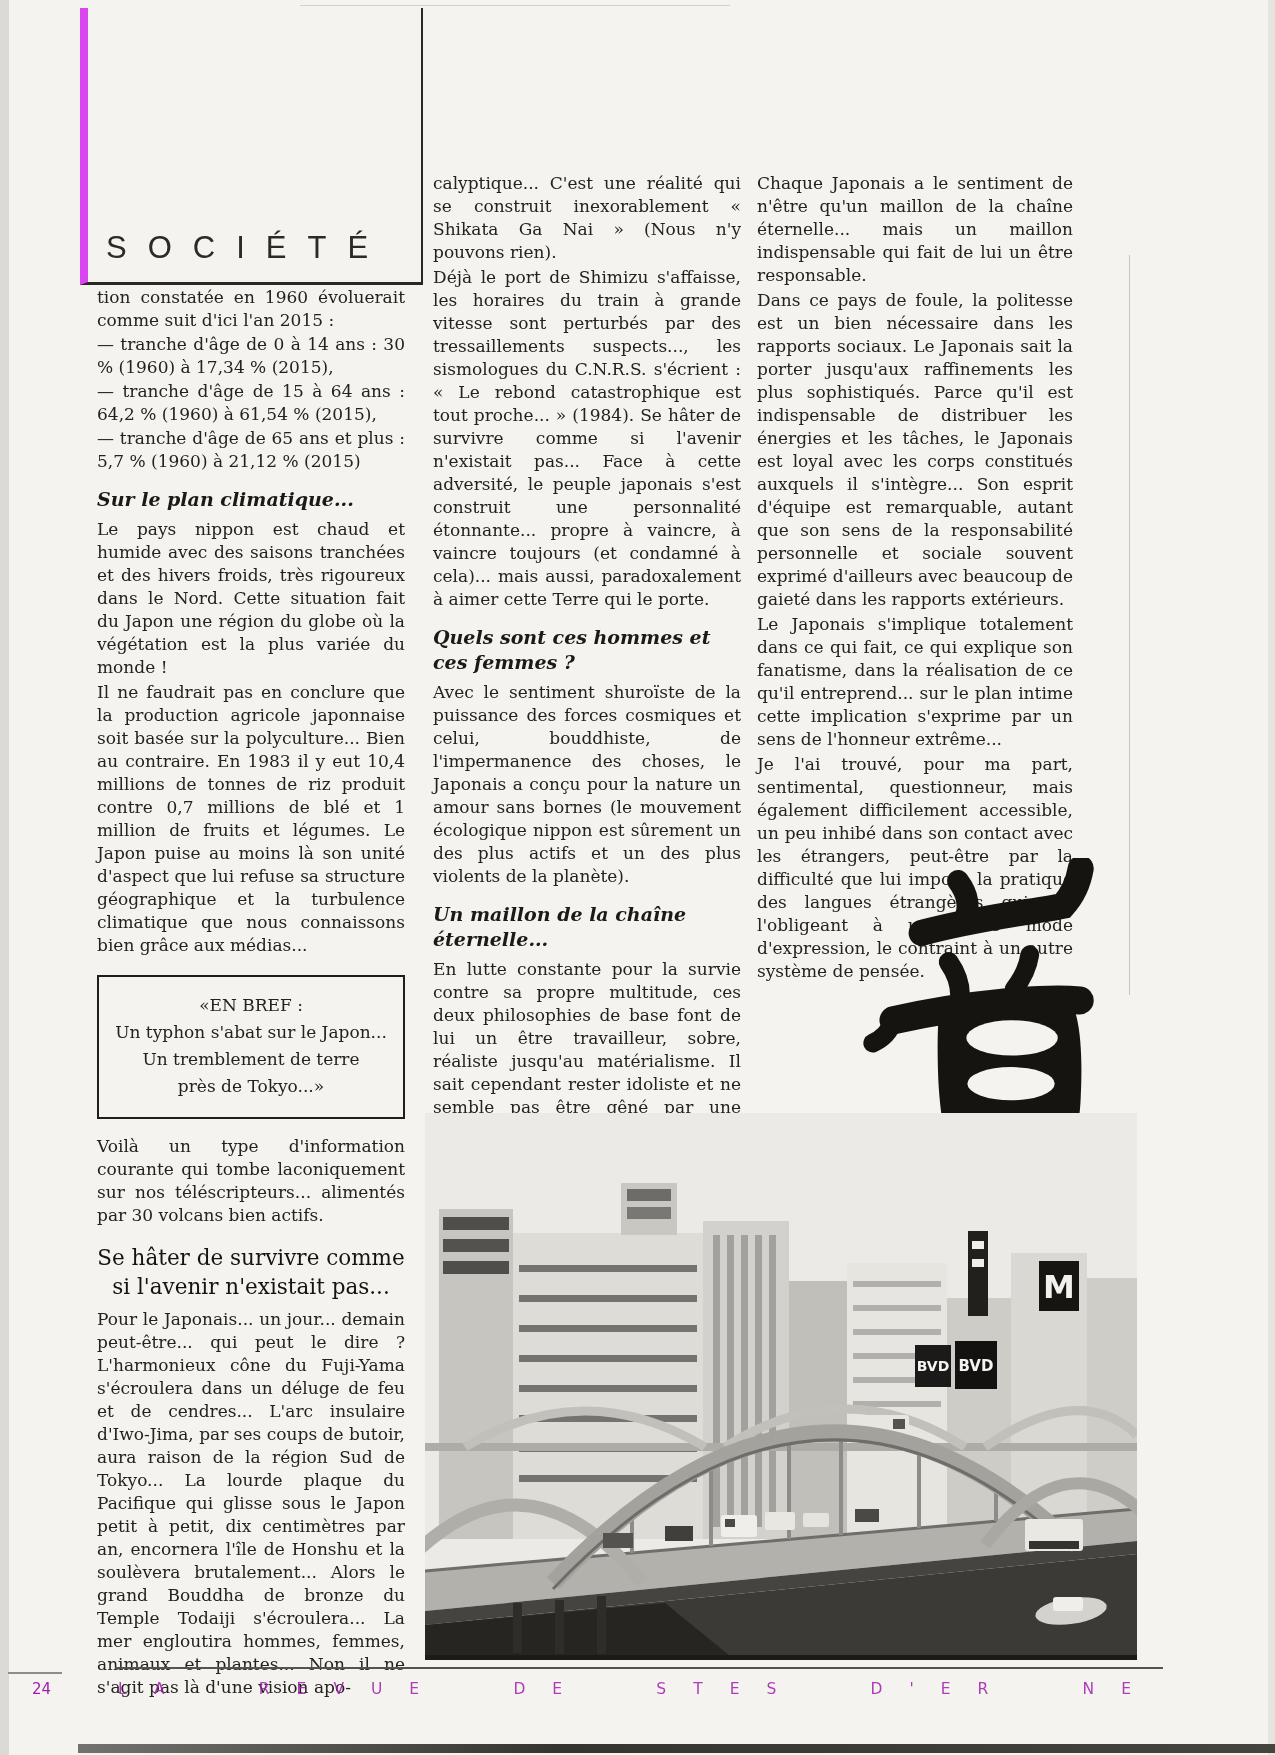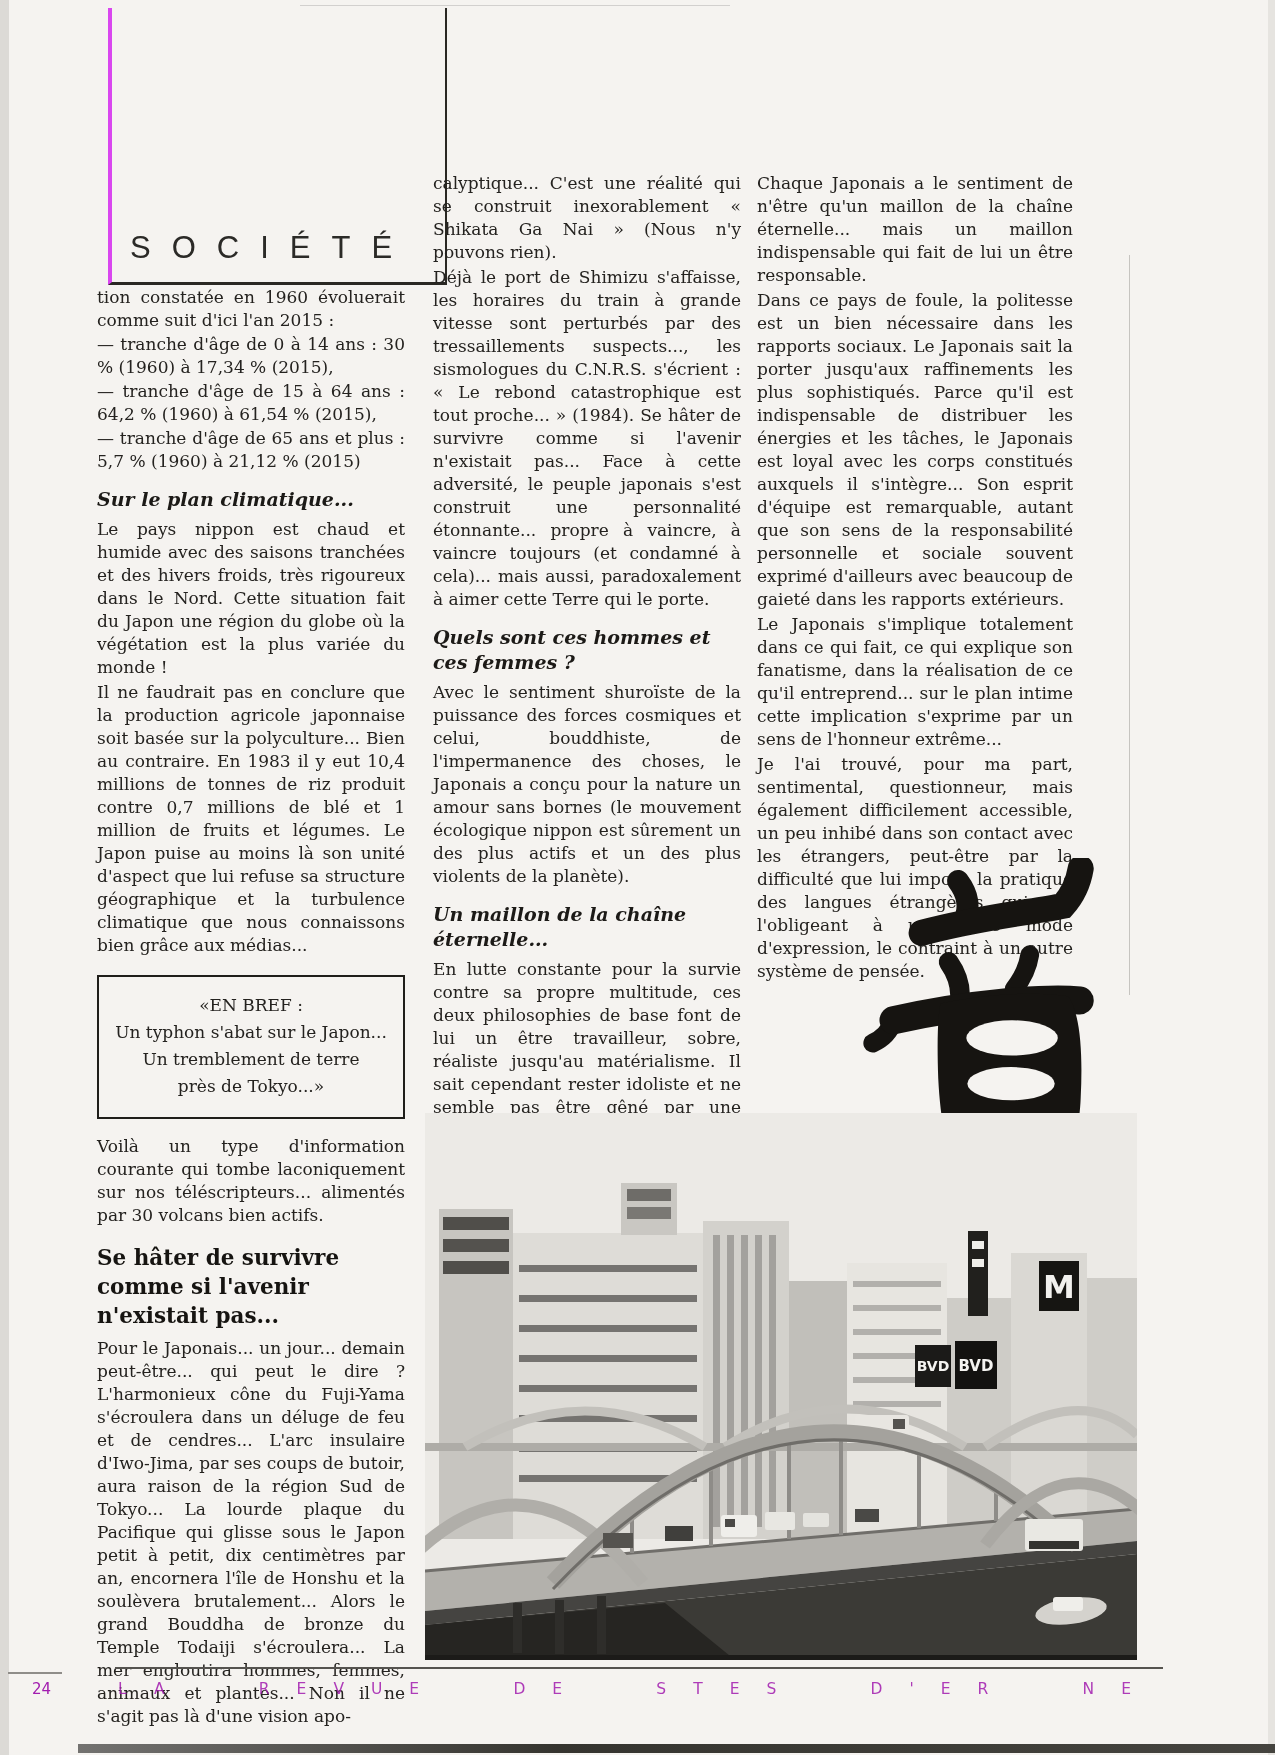--- a/index.html
+++ b/index.html
@@ -11,43 +11,43 @@
   
   .scan-left{position:absolute;left:0;top:0;width:9px;height:100%;background:#dcdad6;}
   .scan-right{position:absolute;right:0;top:0;width:7px;height:100%;background:#e6e4e0;}
   .scan-bottom{position:absolute;left:78px;right:0;top:1744px;height:9px;
     background:linear-gradient(90deg,#737270,#35342f 40%,#45443f);}
   .scan-topline{position:absolute;left:300px;top:5px;width:430px;height:1px;background:rgba(0,0,0,.14);}
   .crease{position:absolute;left:1129px;top:255px;width:1px;height:740px;background:rgba(90,88,84,.30);}
 
   
   .societe-box{
-    position:absolute;left:108px;top:8px;width:333px;height:274px;
-    border-left:4px solid #d946ef;border-right:2px solid #2a2823;border-bottom:3px solid #2a2823;
+    position:absolute;left:80px;top:8px;width:333px;height:274px;
+    border-left:8px solid #d946ef;border-right:2px solid #2a2823;border-bottom:3px solid #2a2823;
   }
   .societe-title{
     position:absolute;left:18px;bottom:16px;
     font-family:"Liberation Sans", sans-serif;font-size:31px;letter-spacing:21px;
     color:#2b2a27;white-space:nowrap;
   }
 
   
   .col{position:absolute;text-align:justify;font-size:17px;line-height:23px;}
   #col1{left:97px;top:286px;width:308px;}
   #col2{left:427px;top:172px;width:308px;margin-left:6px;}
   #col3{left:757px;top:172px;width:316px;}
   .col p{margin:0 0 1px 0;}
   .col p.spaced{margin-top:2px;}
   h3{
     font-size:19px;line-height:25px;margin:14px 0 6px 0;
     font-weight:bold;text-align:left;color:#1c1a17;font-style:italic;
   }
   h2.bighead{
     font-size:21.5px;line-height:29px;margin:16px 0 7px 0;
-    font-weight:bold;text-align:left;color:#161411;
+    font-weight:normal;text-align:center;color:#161411;
   }
   .brief-box{
     border:2.5px solid #1f1e1a;margin:18px 0 16px 0;padding:15px 6px 17px 6px;
     text-align:center;
   }
   .brief-box p{white-space:pre-line;line-height:27px;margin:0;}
 
   
   .calligraphy{position:absolute;left:858px;top:858px;width:252px;height:312px;}
 

